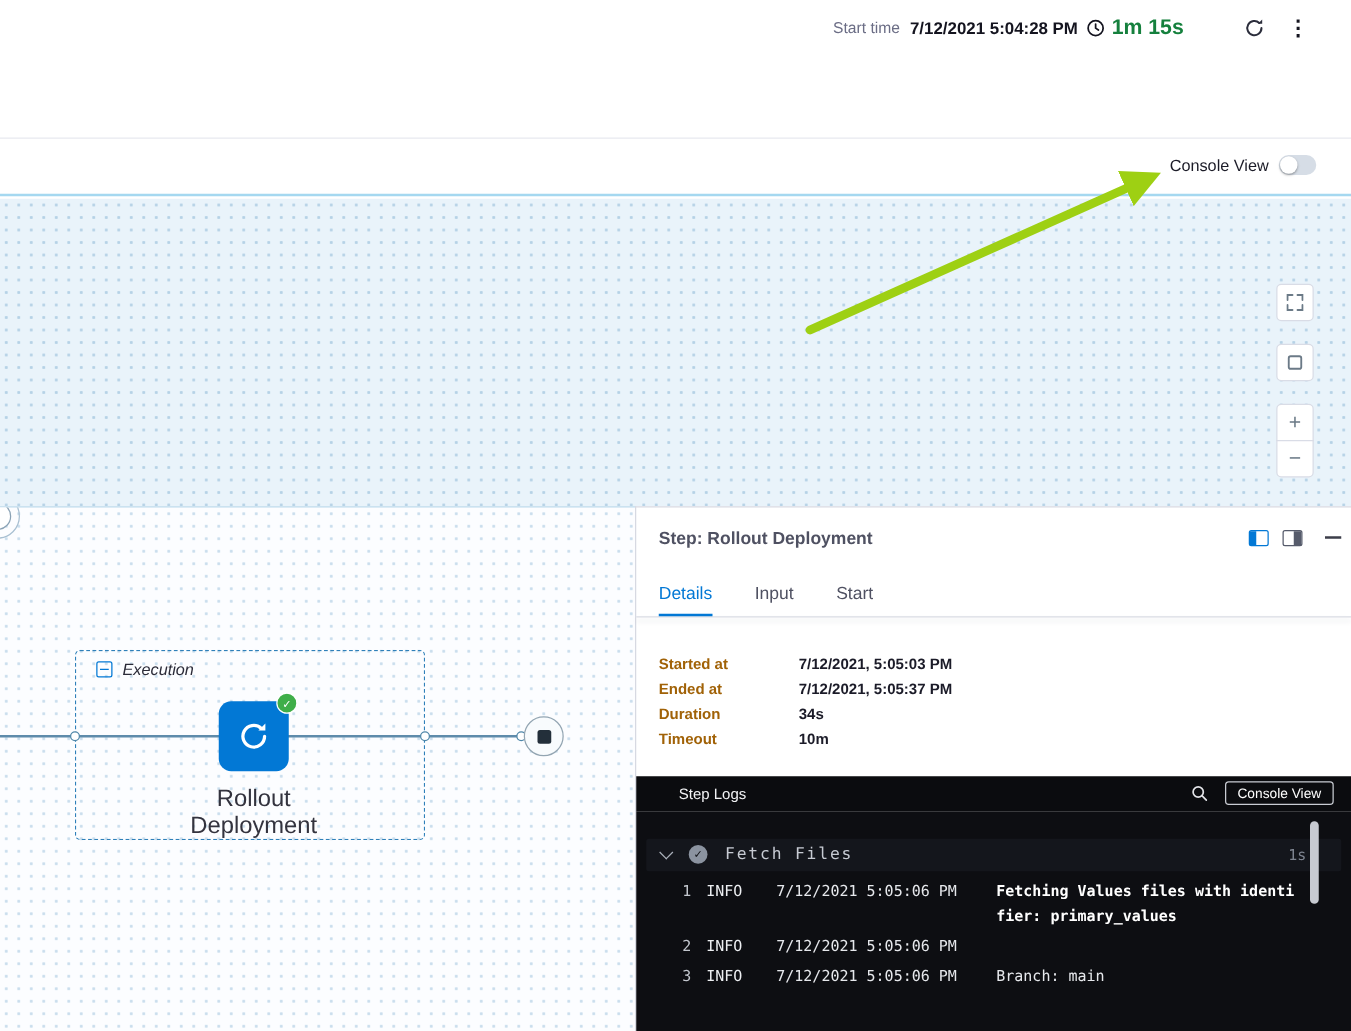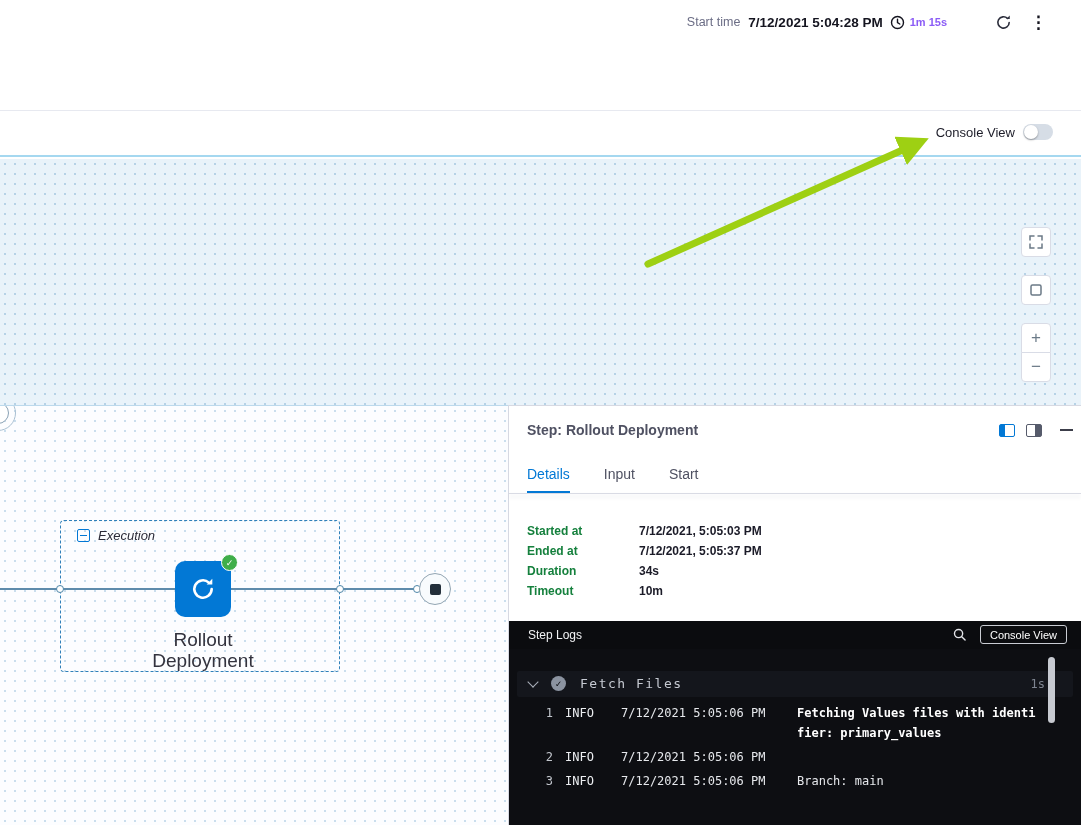--- a/index.html
+++ b/index.html
@@ -5,21 +5,21 @@
   * { margin:0; padding:0; box-sizing:border-box; }
   html,body { width:1081px; height:825px; overflow:hidden; }
   body { font-family:"Liberation Sans", sans-serif; background:#fff; }
   .screen { position:relative; width:1081px; height:607px; background:#fff; }
 
   
   .topbar { position:absolute; top:0; left:0; width:1081px; height:110px; background:#fff; }
   .topbar-right { position:absolute; top:9px; right:34px; display:flex; align-items:center; height:26px; }
   .start-label { color:#6b6d85; font-size:12.5px; margin-right:8px; }
   .start-value { color:#14141f; font-size:13.5px; font-weight:700; margin-right:7px; }
-  .elapsed { display:flex; align-items:center; gap:5px; color:#8b5cf6; font-size:11px; font-weight:700; margin-right:48px; }
+  .elapsed { display:flex; align-items:center; gap:5px; color:#15803d; font-size:17px; font-weight:700; margin-right:48px; }
   .icon-btn { display:flex; align-items:center; justify-content:center; background:none; border:none; cursor:pointer; }
   .refresh-btn { margin-right:18px; }
   .kebab { font-size:17px; font-weight:700; color:#14141f; line-height:1; letter-spacing:0; }
 
   
   .toolbar { position:absolute; top:110px; left:0; width:1081px; height:47px; background:#fff;
              border-top:1px solid #e7e9f0; border-bottom:2px solid #a5d8f0; }
   .console-group { position:absolute; right:28px; top:13px; display:flex; align-items:center; gap:8px; }
   .console-label { font-size:13px; color:#1c1c28; }
   .toggle { width:30px; height:16px; border-radius:9px; background:#d6dde6; position:relative; cursor:pointer; }
@@ -85,26 +85,26 @@
 
   .tabs { display:flex; padding-left:18px; gap:34px; height:38px; }
   .tab { font-size:14px; color:#4f5162; display:flex; align-items:flex-end; padding-bottom:11px;
          position:relative; cursor:pointer; }
   .tab.active { color:#0278d5; }
   .tab.active::after { content:""; position:absolute; left:0; right:0; bottom:0; height:2px; background:#0278d5; }
   .tabs-divider { height:1px; background:#d9dbe4; box-shadow:0 3px 4px rgba(31,45,61,.14); }
 
   .details { padding:27px 0 0 18px; height:127px; }
   .drow { display:flex; line-height:20px; font-size:12px; }
-  .dlabel { width:112px; color:#15803d; font-weight:600; }
+  .dlabel { width:112px; color:#a16207; font-weight:600; }
   .dvalue { color:#1b1b28; font-weight:700; }
 
   
   .logs { height:205px; display:flex; flex-direction:column; }
-  .logs-head { height:28px; background:#0b0c0f; display:flex; align-items:center; padding:0 14px 0 19px; gap:14px; }
+  .logs-head { height:28px; background:#0b0c0f; display:flex; align-items:center; padding:0 14px 0 34px; gap:14px; }
   .logs-title { color:#f2f3f5; font-size:12px; flex:1; }
   .console-btn { border:1px solid #c9ccd3; color:#fff; font-size:11px; padding:2.5px 9px; border-radius:3px;
     background:transparent; cursor:pointer; font-family:"Liberation Sans",sans-serif; }
   .logs-body { flex:1; background:#0d0e12; position:relative; overflow:hidden; padding-top:22px;
     font-family:"DejaVu Sans Mono", monospace; color:#e2e4e9; }
 
   .log-section { display:flex; align-items:center; gap:14px; height:26px; margin:0 8px 6px 8px;
     padding:0 28px 0 12px; background:#14161c; border-radius:2px; cursor:pointer; }
   .chev { width:8px; height:8px; border-right:1.6px solid #aab0ba; border-bottom:1.6px solid #aab0ba;
     transform:rotate(45deg); margin-top:-4px; }

